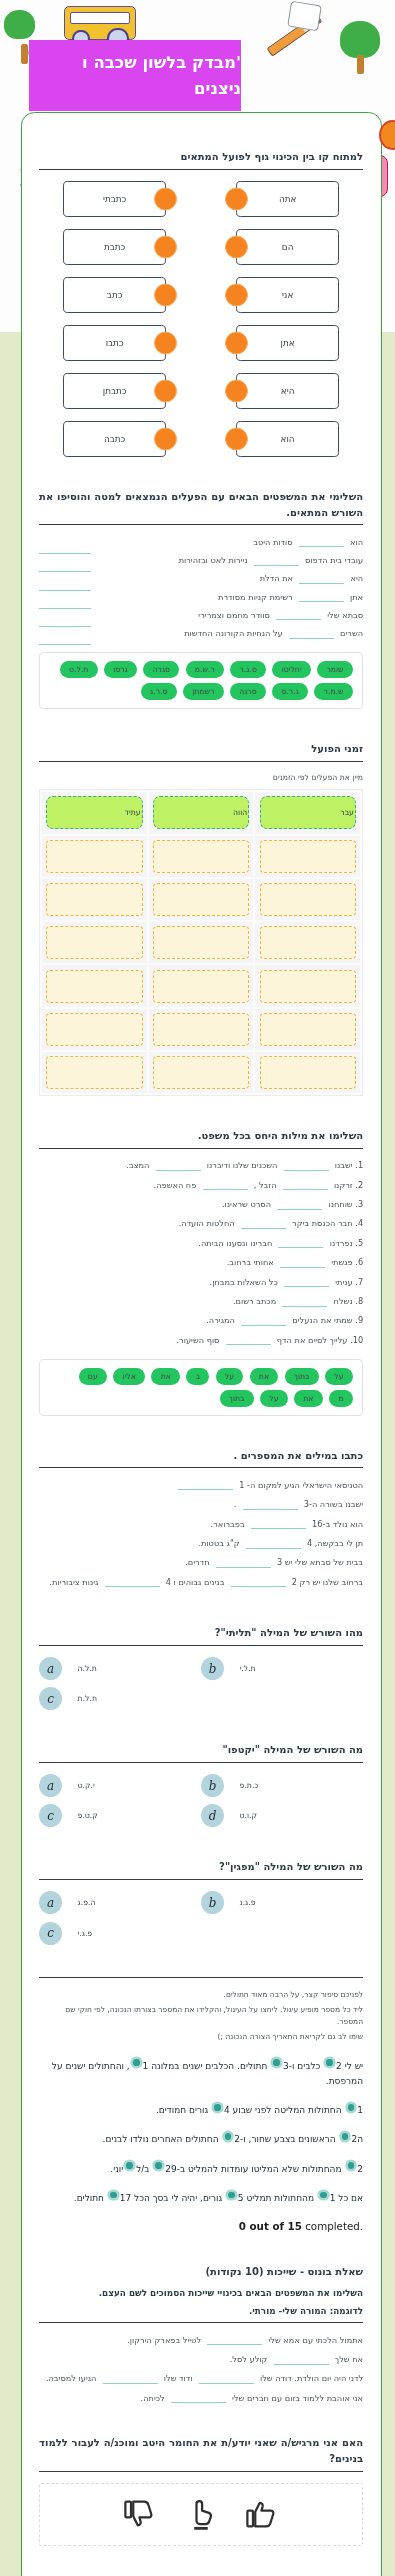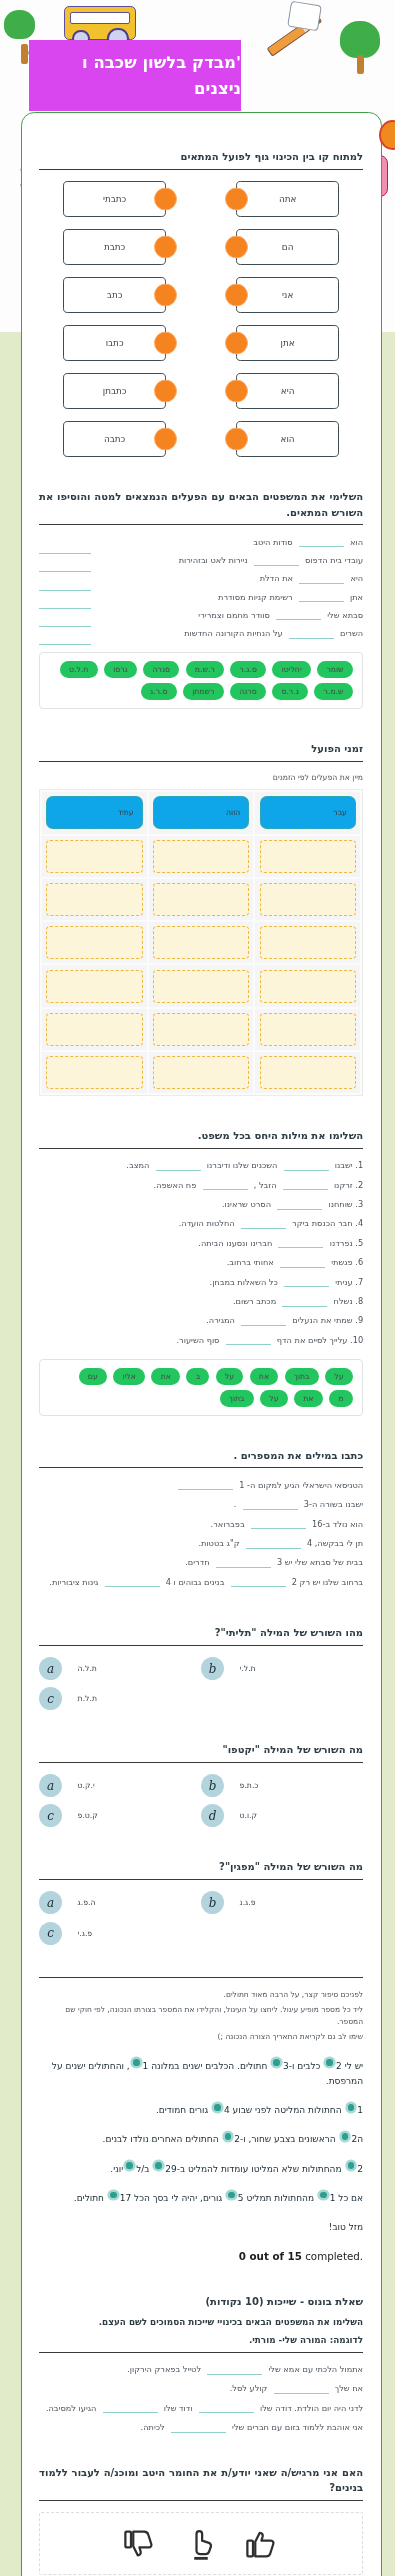--- a/index.html
+++ b/index.html
@@ -60,22 +60,22 @@
   
   .fv-row{display:flex;justify-content:space-between;align-items:flex-end;margin-bottom:7.7px;font-size:8.2px;color:#49525c;}
   .word-bank{border:0.5px solid #e2e2e2;border-radius:4.1px;padding:5.2px 6.2px;display:flex;flex-wrap:wrap;margin-top:13.4px;}
   .chip{background:#22c55e;color:#474747;border-radius:10.3px;padding:4.1px 9.3px;margin:2.6px 3.1px;font-size:7.7px;}
 
   
   .tense-sub{font-size:7.7px;color:#4a545e;margin:0 0 7.2px;}
   .tense-grid{display:grid;grid-template-columns:repeat(3,1fr);gap:2.1px;background:#fbfbfb;border:0.5px solid #ececec;padding:2.1px;}
   .list-contents{display:contents;}
   .tense-cell{background:#f5f5f6;padding:4.1px;}
-  .tense-header{height:31px;background:#0ea5e9;border:1px dashed #3fa79b;border-radius:7px;display:flex;align-items:center;
-    padding-right:8px;font-size:7.7px;color:#333d44;}
+  .tense-header{height:31px;background:#bef264;border:1px dashed #3fa79b;border-radius:7px;display:flex;align-items:center;
+    padding-right:1px;font-size:7.7px;color:#333d44;}
   .tense-empty{height:31px;background:#fdf5d9;border:1px dashed #eeb83f;border-radius:4.1px;}
 
   
   .sent{font-size:8.2px;color:#49525c;margin-bottom:8.8px;}
   .numbers .sent .blank,.bonus .sent .blank{width:55px;}
 
   
   .opts{display:grid;grid-template-columns:1fr 1fr;direction:ltr;row-gap:7.2px;margin-top:2.1px;}
   .opt{display:flex;align-items:center;}
   .opt-circle{width:23px;height:23px;border-radius:50%;background:#b3d4dd;display:flex;align-items:center;justify-content:center;flex:0 0 23px;}
@@ -497,21 +497,20 @@
         <p class="story-intro">ליד כל מספר מופיע עיגול. ליחצו על העיגול, והקלידו את המספר בצורתו הנכונה, לפי חוקי שם המספר.</p>
         <p class="story-intro">שימו לב גם לקריאת התאריך הצורה הנכונה ;)</p>
       </div>
     <div class="story-lines">
 
     <div class="story-line">יש לי 2<span class="num-dot"></span> כלבים ו-3<span class="num-dot"></span> חתולים. הכלבים ישנים במלונה 1<span class="num-dot"></span>, והחתולים ישנים על המרפסת.</div>
         <div class="story-line">1<span class="num-dot"></span> החתולות המליטה לפני שבוע 4<span class="num-dot"></span> גורים חמודים.</div>
         <div class="story-line">ה2<span class="num-dot"></span> הראשונים בצבע שחור, ו-2<span class="num-dot"></span> החתולים האחרים נולדו לבנים.</div>
         <div class="story-line">2<span class="num-dot"></span> מהחתולות שלא המליטו עומדות להמליט ב-29<span class="num-dot"></span> ב/ל<span class="num-dot"></span>יוני.</div>
         <div class="story-line">אם כל 1<span class="num-dot"></span> מהחתולות תמליט 5<span class="num-dot"></span> גורים, יהיה לי בסך הכל 17<span class="num-dot"></span> חתולים.</div>
-        <div class="story-line">מזל טוב!</div>
       </div>
   </section>
 
   <div class="progress">
     <b>0 out of 15</b><span> completed.</span>
   </div>
 
   <section class="mt-sec bonus">
     <h2 class="sec-title">שאלת בונוס - שייכות (10 נקודות)</h2>
     <h3 class="sec-title" style="font-size:8.8px;margin-top:7.2px;">השלימו את המשפטים הבאים בכינויי שייכות הסמוכים לשם העצם.</h3>

